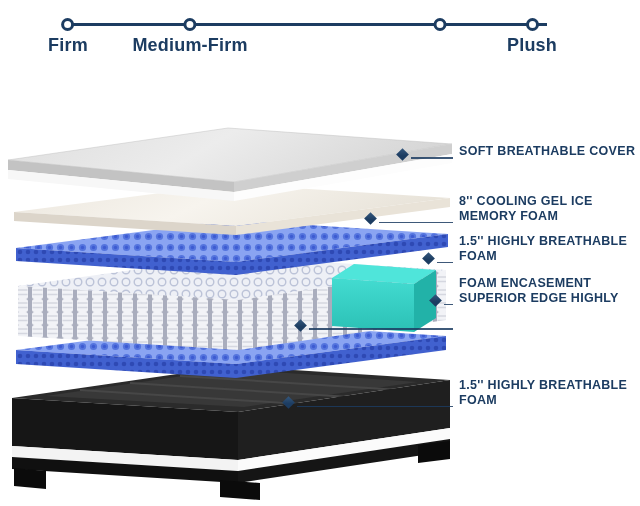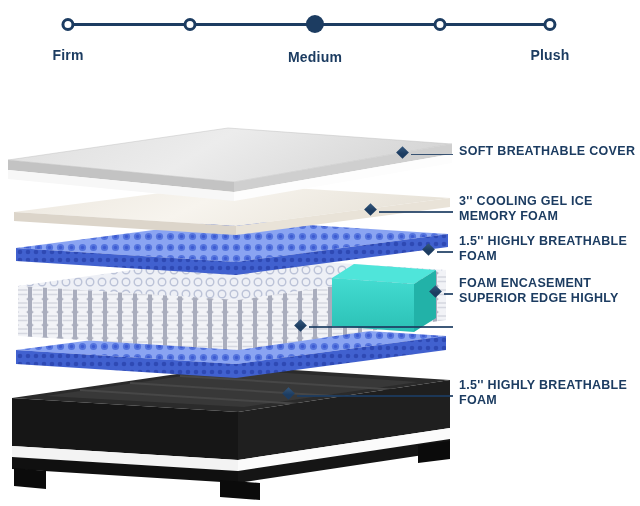--- a/index.html
+++ b/index.html
@@ -13,52 +13,49 @@
   .stage{
     position:relative;width:640px;height:506px;background:var(--background);
     font-family:"Liberation Sans",sans-serif;overflow:hidden;
   }
   
   .scale{position:absolute;left:0;top:6px;width:640px;height:60px;}
   .scale-line{position:absolute;left:68px;top:17px;width:479px;height:2.5px;background:var(--navy);}
   .stop{position:absolute;top:0;transform:translateX(-50%);display:flex;flex-direction:column;align-items:center;}
   .dot{box-sizing:border-box;width:13px;height:13px;margin-top:12px;border:3px solid var(--navy);border-radius:50%;background:#fff;}
   .stop.active .dot{width:18px;height:18px;margin-top:9px;border:none;background:var(--navy);}
-  .stop-label{margin-top:16px;font-weight:bold;font-size:14px;color:var(--navy);white-space:nowrap;letter-spacing:0.2px;}
+  .stop-label{margin-top:4px;font-weight:bold;font-size:18px;color:var(--navy);white-space:nowrap;letter-spacing:0.2px;}
   
   .art{position:absolute;left:0;top:0;width:640px;height:506px;}
   
-  .callout{position:absolute;display:flex;align-items:center;}
+  .callout{position:absolute;display:flex;align-items:flex-end;}
   .diamond{flex:none;width:9px;height:9px;margin-top:2.5px;transform:rotate(45deg);
     background:linear-gradient(135deg,#36597e 0%,var(--navy) 60%);}
   .c-line{flex:none;height:1.5px;margin-top:6.5px;margin-left:4px;background:var(--navy);opacity:.85;}
   .c-label{margin-left:6px;font-weight:bold;font-size:12.5px;line-height:14.5px;color:var(--navy);letter-spacing:0.3px;}
 </style>
 </head>
 <body>
 
 <div class="stage">
 
   <div class="scale">
     <div class="scale-line"></div>
     <div class="stop" style="left:68px">
       <span class="dot"></span>
       <span class="stop-label">Firm</span>
     </div>
     <div class="stop" style="left:190px">
       <span class="dot"></span>
-    </div>
-    <div class="stop active" style="left:315px">
-      <span class="dot"></span>
-      <span class="stop-label">Medium</span>
+      <span class="stop-label">Medium-Firm</span>
     </div>
     <div class="stop" style="left:440px">
       <span class="dot"></span>
     </div>
-    <div class="stop" style="left:550px">
+    <div class="stop" style="left:532px">
       <span class="dot"></span>
       <span class="stop-label">Plush</span>
     </div>
   </div>
 
   <svg class="art" viewBox="0 0 640 506">
     <defs>
       <linearGradient id="coverTop" x1="0" y1="0" x2="1" y2="0.2">
         <stop offset="0" stop-color="#dedede"></stop>
           <stop offset="0.5" stop-color="#ececec"></stop>
@@ -151,21 +148,21 @@
 
     <div class="callout" style="left:398px;top:144px">
       <span class="diamond"></span>
       <span class="c-line" style="width:42px"></span>
       <span class="c-label" style="width:182px">SOFT BREATHABLE COVER</span>
     </div>
 
     <div class="callout" style="left:366px;top:194px">
       <span class="diamond"></span>
       <span class="c-line" style="width:74px"></span>
-      <span class="c-label" style="width:160px">3'' COOLING GEL ICE MEMORY FOAM</span>
+      <span class="c-label" style="width:160px">8'' COOLING GEL ICE MEMORY FOAM</span>
     </div>
 
     <div class="callout" style="left:424px;top:234px">
       <span class="diamond"></span>
       <span class="c-line" style="width:16px"></span>
       <span class="c-label" style="width:182px">1.5'' HIGHLY BREATHABLE FOAM</span>
     </div>
 
     <div class="callout" style="left:431px;top:276px">
       <span class="diamond"></span>

